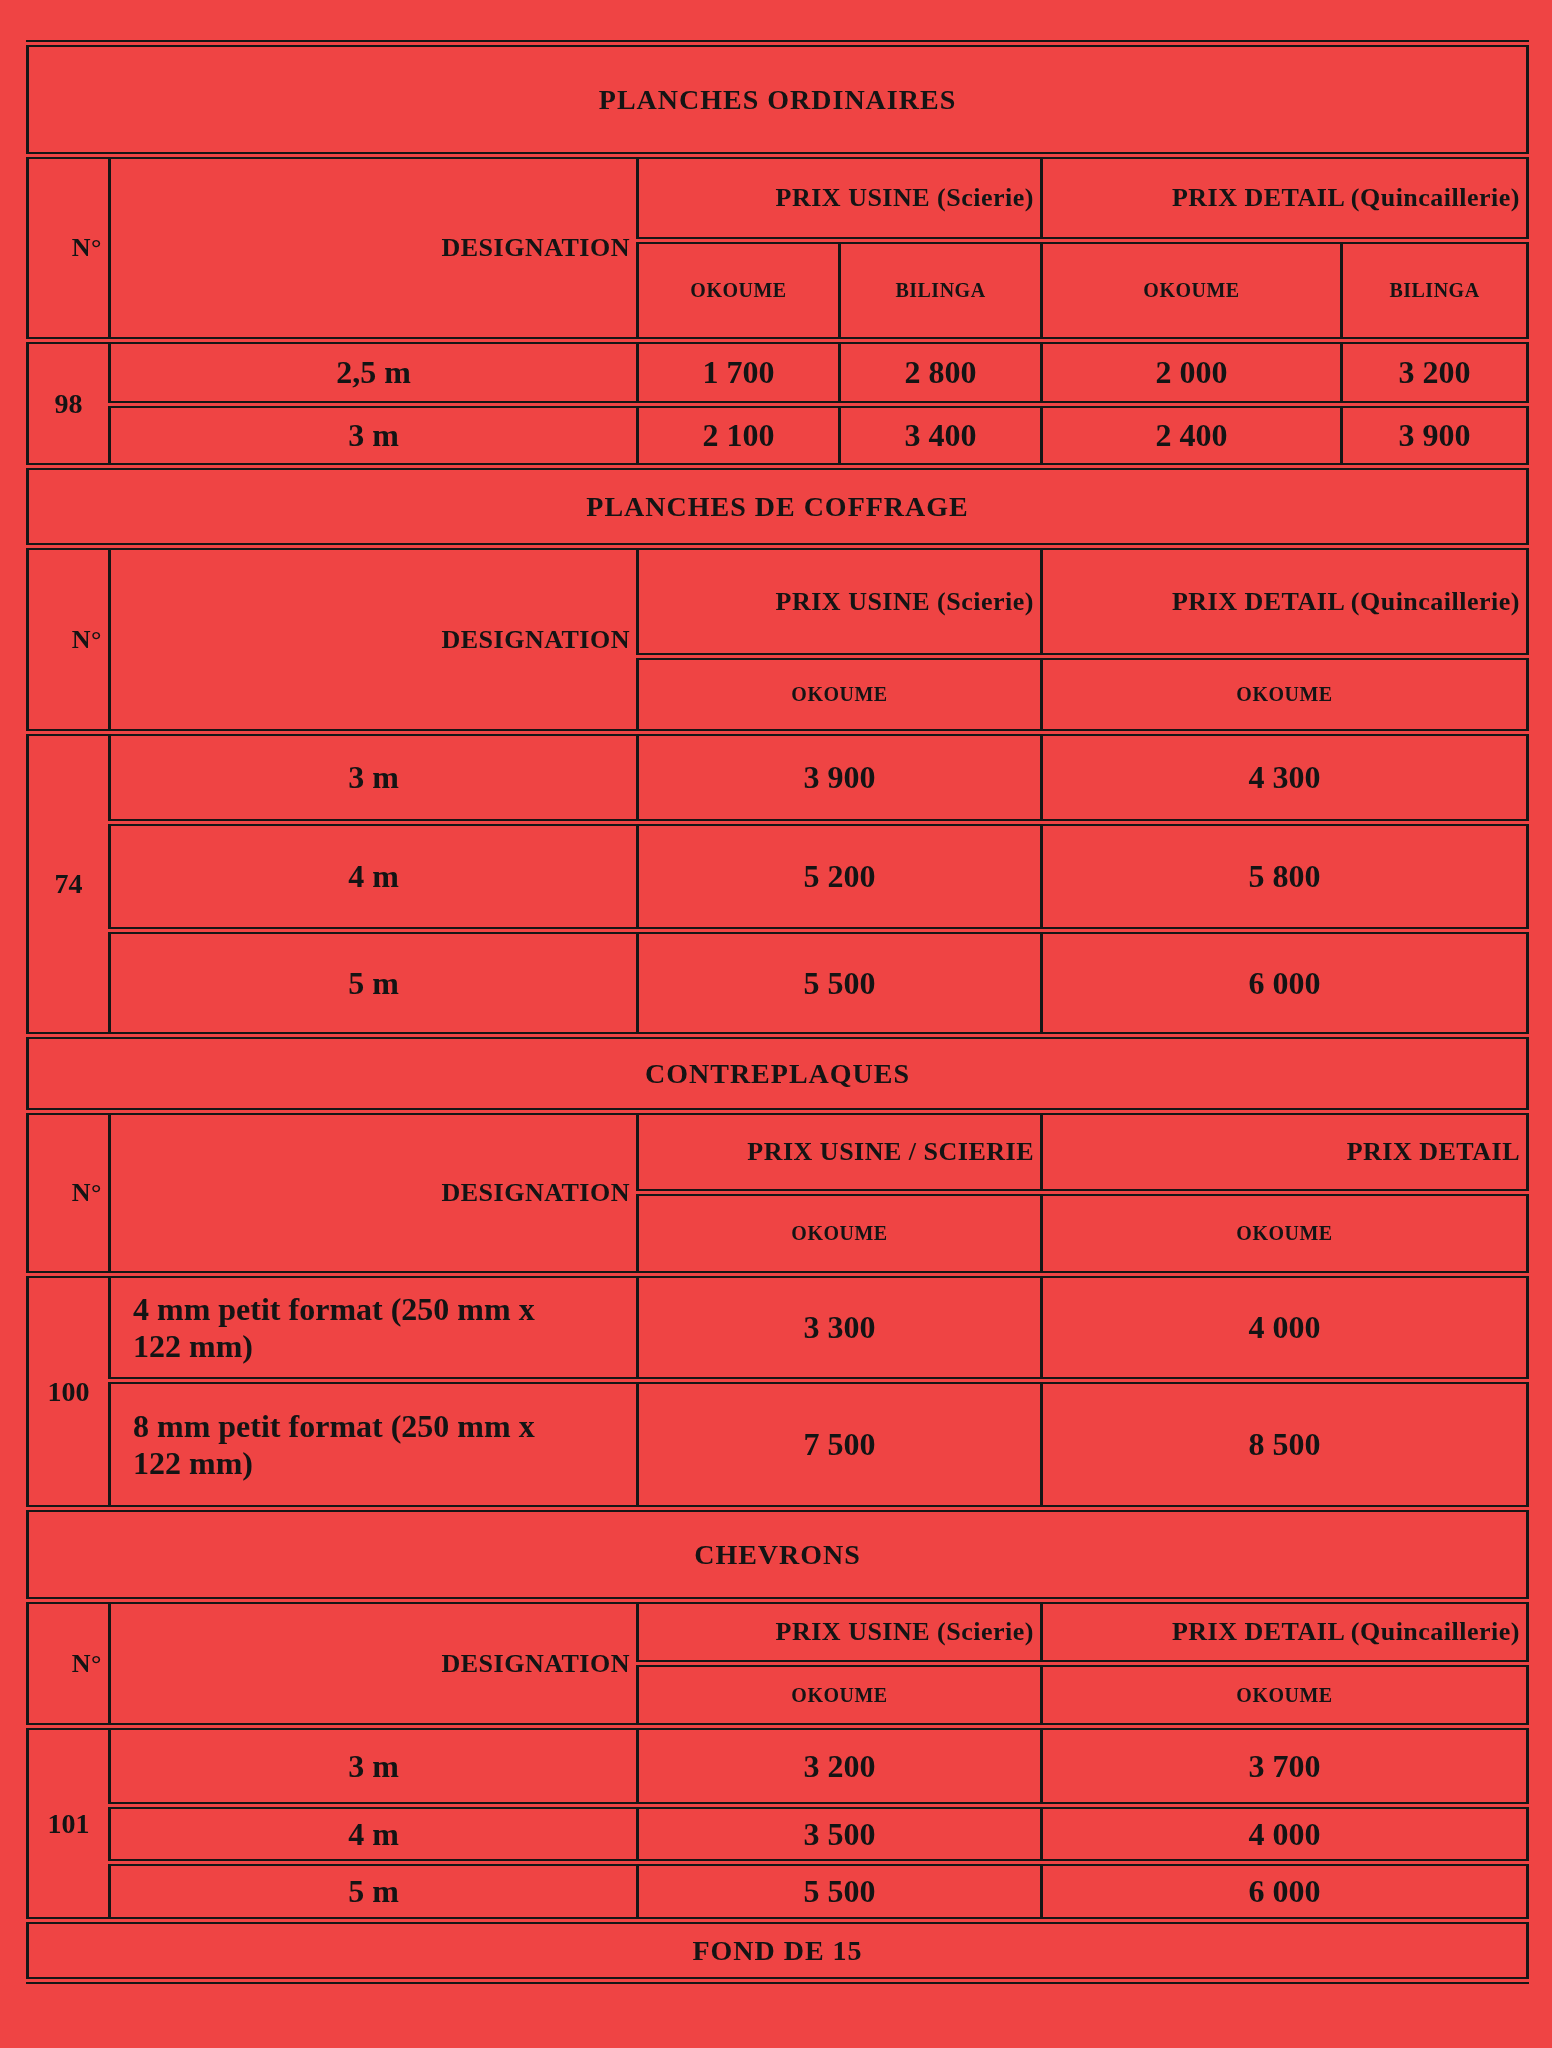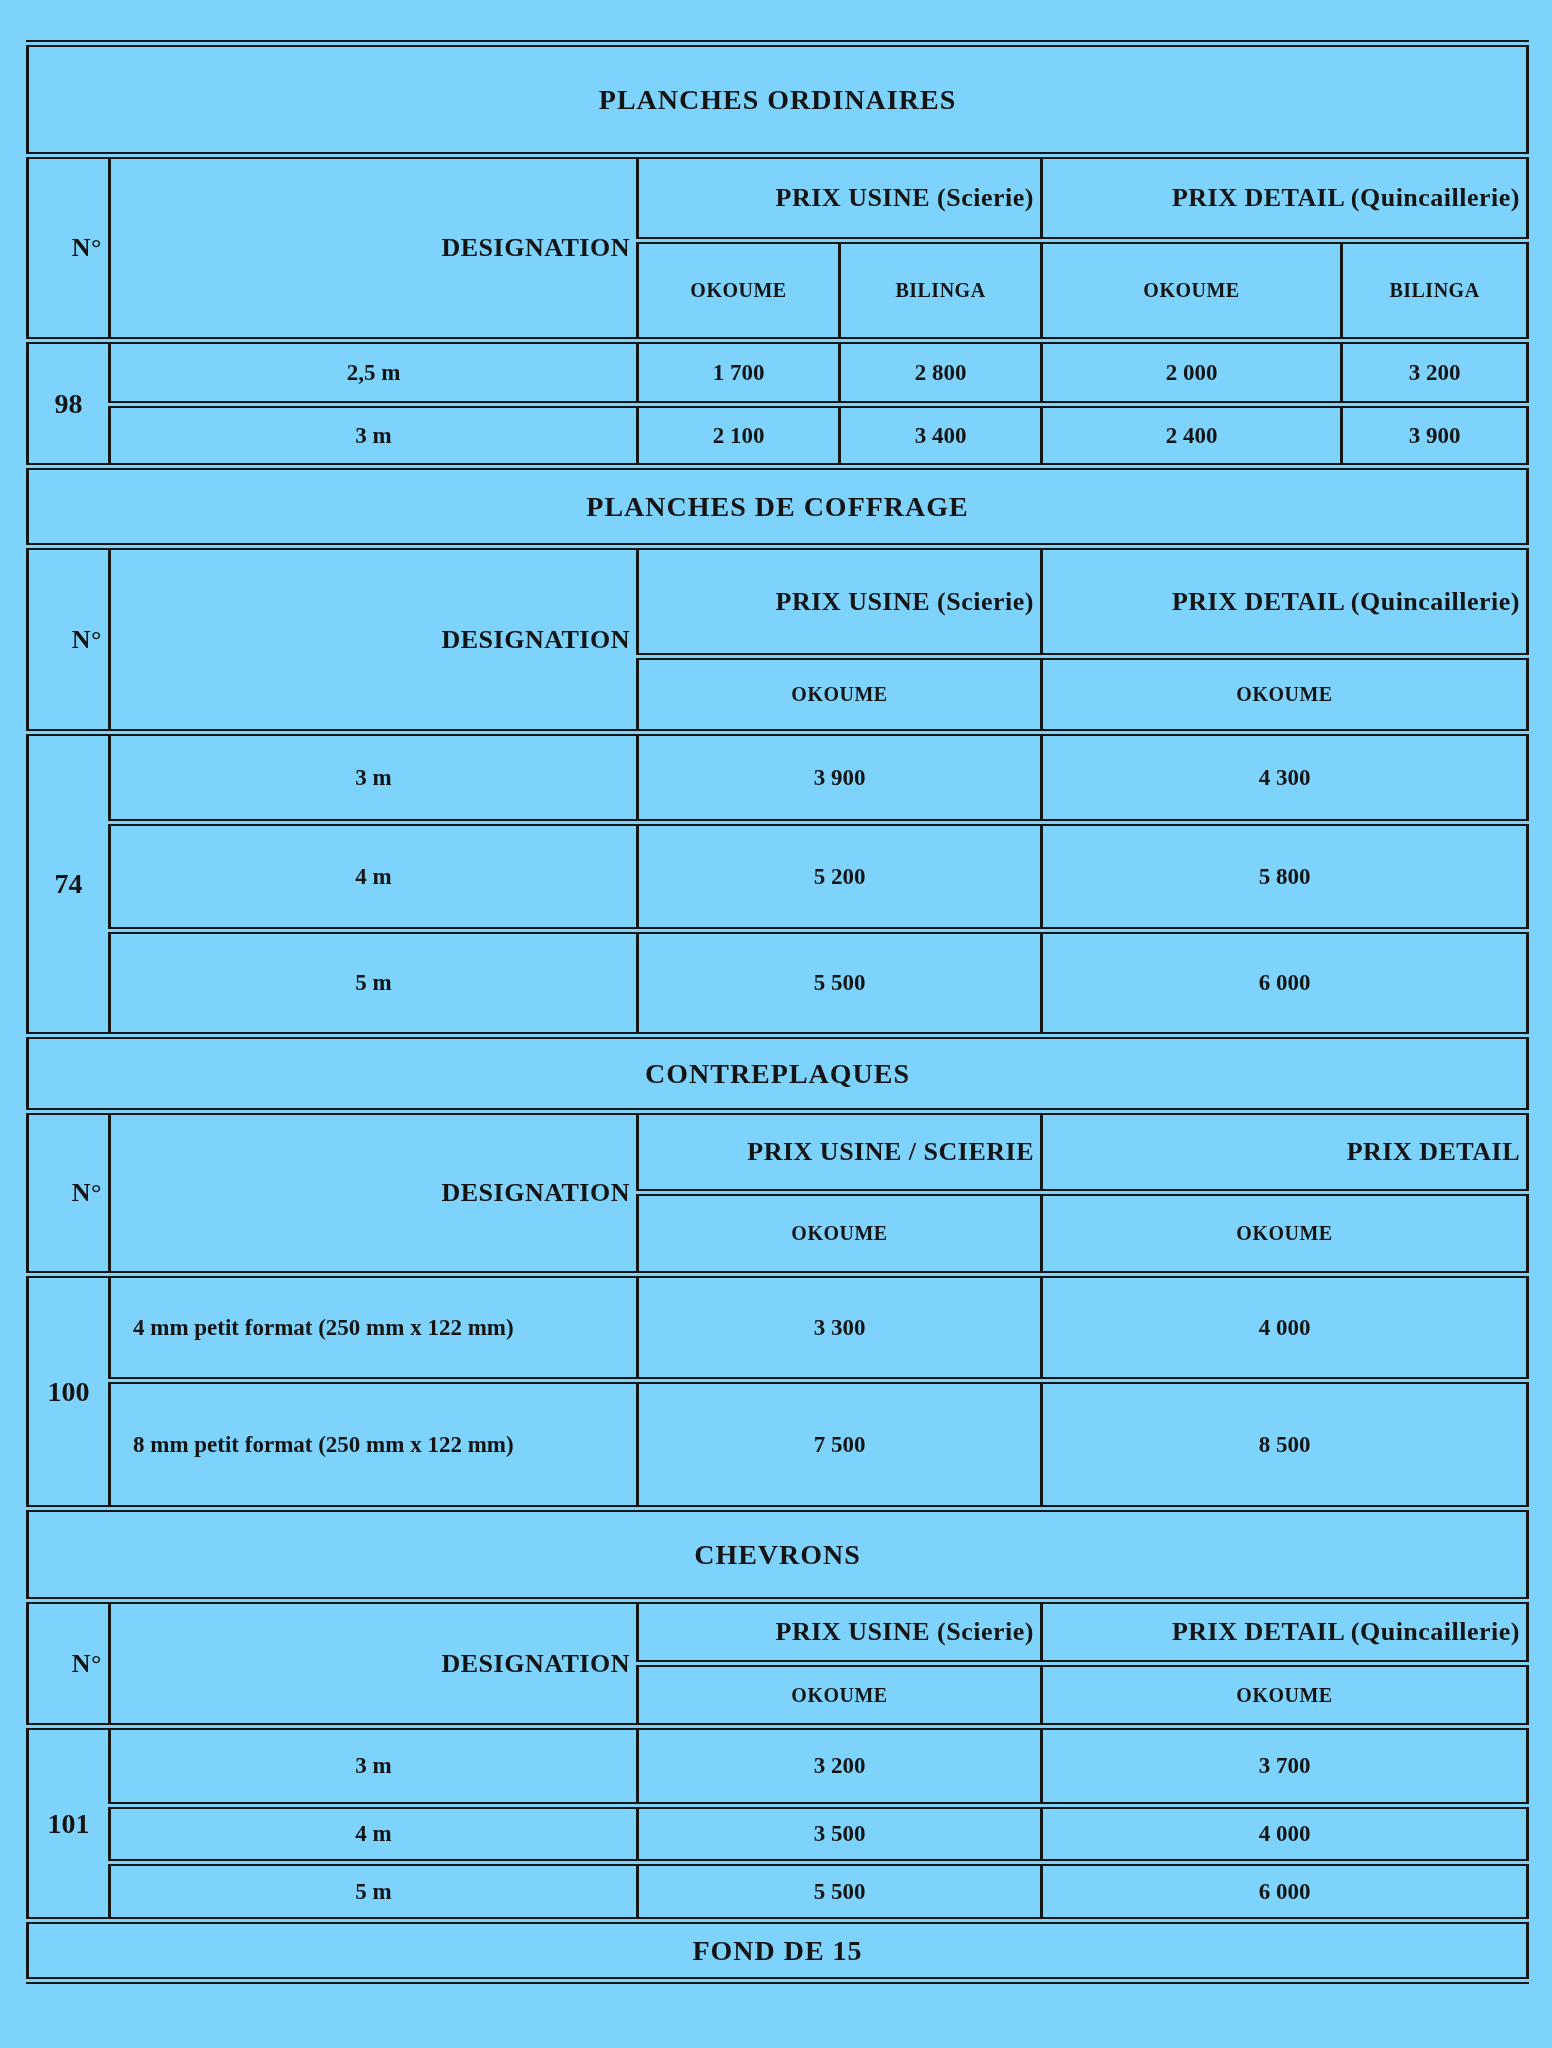--- a/index.html
+++ b/index.html
@@ -1,19 +1,19 @@
 <!DOCTYPE html>
 <html><head>
 <meta charset="utf-8">
 <style>
   html,body{margin:0;padding:0;background:#ffffff;}
   .page{
     position:relative;
     width:1552px;height:2048px;
-    background:#7dd3fc;
+    background:#ef4444;
     font-family:"Liberation Serif","DejaVu Serif",serif;
     color:#141414;
     overflow:hidden;
   }
   table.price-table{
     position:absolute;left:26px;top:40px;
     width:1500px;
     border-collapse:collapse;
     table-layout:fixed;
   }
@@ -38,21 +38,21 @@
     text-align:right;
   }
   .subhead{
     font-size:20px;
     letter-spacing:0.5px;
   }
   .num{
     font-size:28px;
   }
   .cell{
-    font-size:23px;
+    font-size:32px;
   }
   td.left-cell{
     text-align:left;
     padding-left:22px;
     padding-right:68px;
   }
 </style>
 </head>
 <body>
 

